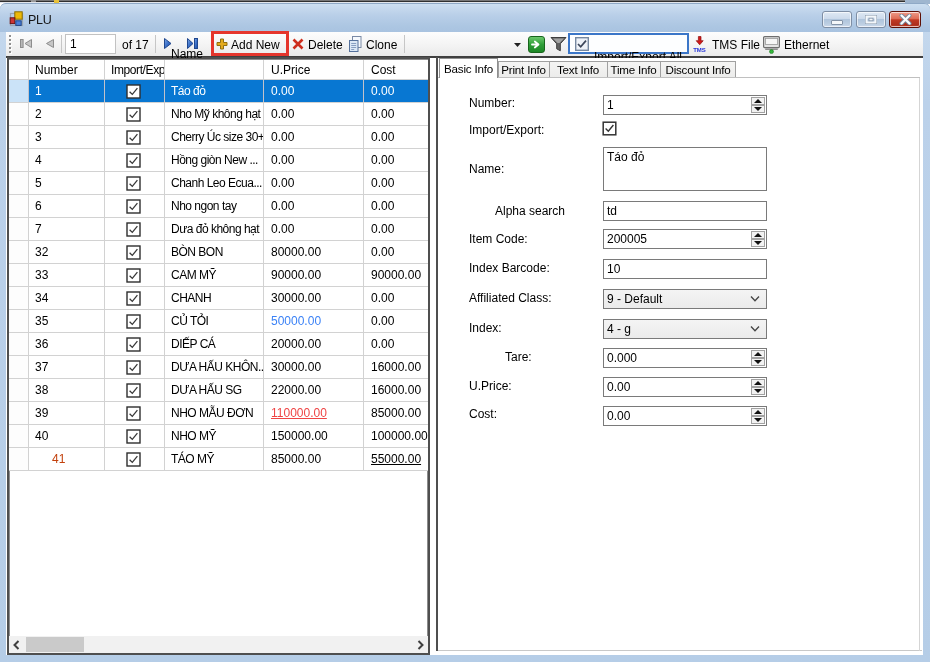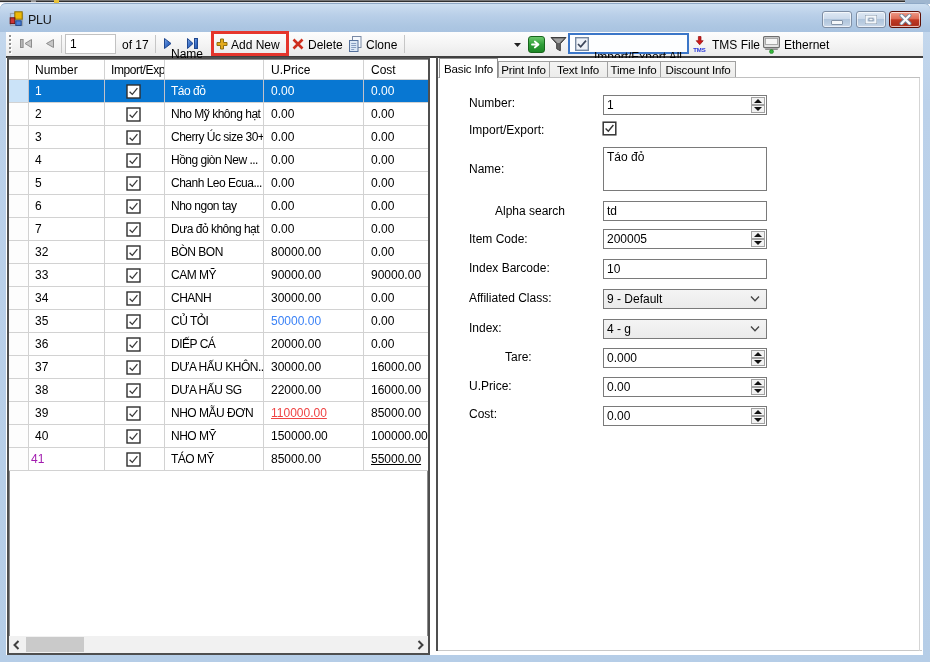--- a/index.html
+++ b/index.html
@@ -381,21 +381,21 @@
 <div class="cell" style="left:171px;top:425px;width:92px;color:#000;letter-spacing:-0.5px;">NHO MỸ</div>
 <div class="cell" style="left:271px;top:425px;width:89px;color:#000;">150000.00</div>
 <div class="cell" style="left:371px;top:425px;width:57px;color:#000;">100000.00</div>
 <div class="a" style="left:9px;top:448px;width:19px;height:23px;background:#fdfdfd;border-bottom:1px solid #d2d2d2;box-sizing:border-box;"></div>
 <div class="a" style="left:28px;top:448px;width:400px;height:23px;background:#fff;border-bottom:1px solid #d2d2d2;box-sizing:border-box;"></div>
 <div class="a" style="left:28px;top:448px;width:1px;height:22px;background:#d2d2d2;"></div>
 <div class="a" style="left:104px;top:448px;width:1px;height:22px;background:#d2d2d2;"></div>
 <div class="a" style="left:164px;top:448px;width:1px;height:22px;background:#d2d2d2;"></div>
 <div class="a" style="left:263px;top:448px;width:1px;height:22px;background:#d2d2d2;"></div>
 <div class="a" style="left:363px;top:448px;width:1px;height:22px;background:#d2d2d2;"></div>
-<div class="cell" style="left:31px;top:448px;width:66px;color:#a21caf;">41</div>
+<div class="cell" style="left:52px;top:448px;width:66px;color:#c2410c;">41</div>
 <svg class="a" style="left:126px;top:452px;" width="15" height="15" viewBox="0 0 15 15">
 <rect x="1" y="1" width="13" height="13" fill="#fff" stroke="#2e2e2e" stroke-width="1.4"></rect>
 <path d="M3.6 7.8 L6.3 10.4 L11.4 4.2" fill="none" stroke="#383838" stroke-width="1.3"></path>
 </svg>
 <div class="cell" style="left:171px;top:448px;width:92px;color:#000;letter-spacing:-0.5px;">TÁO MỸ</div>
 <div class="cell" style="left:271px;top:448px;width:89px;color:#000;">85000.00</div>
 <div class="cell" style="left:371px;top:448px;width:57px;color:#000;text-decoration:underline;">55000.00</div>
 <div class="a" style="left:9px;top:636px;width:419px;height:17px;background:#f1f1f1;"></div>
 <div class="a" style="left:26px;top:637px;width:58px;height:15px;background:#cacaca;"></div>
 <svg class="a" style="left:12px;top:640px;" width="9" height="10" viewBox="0 0 9 10">

